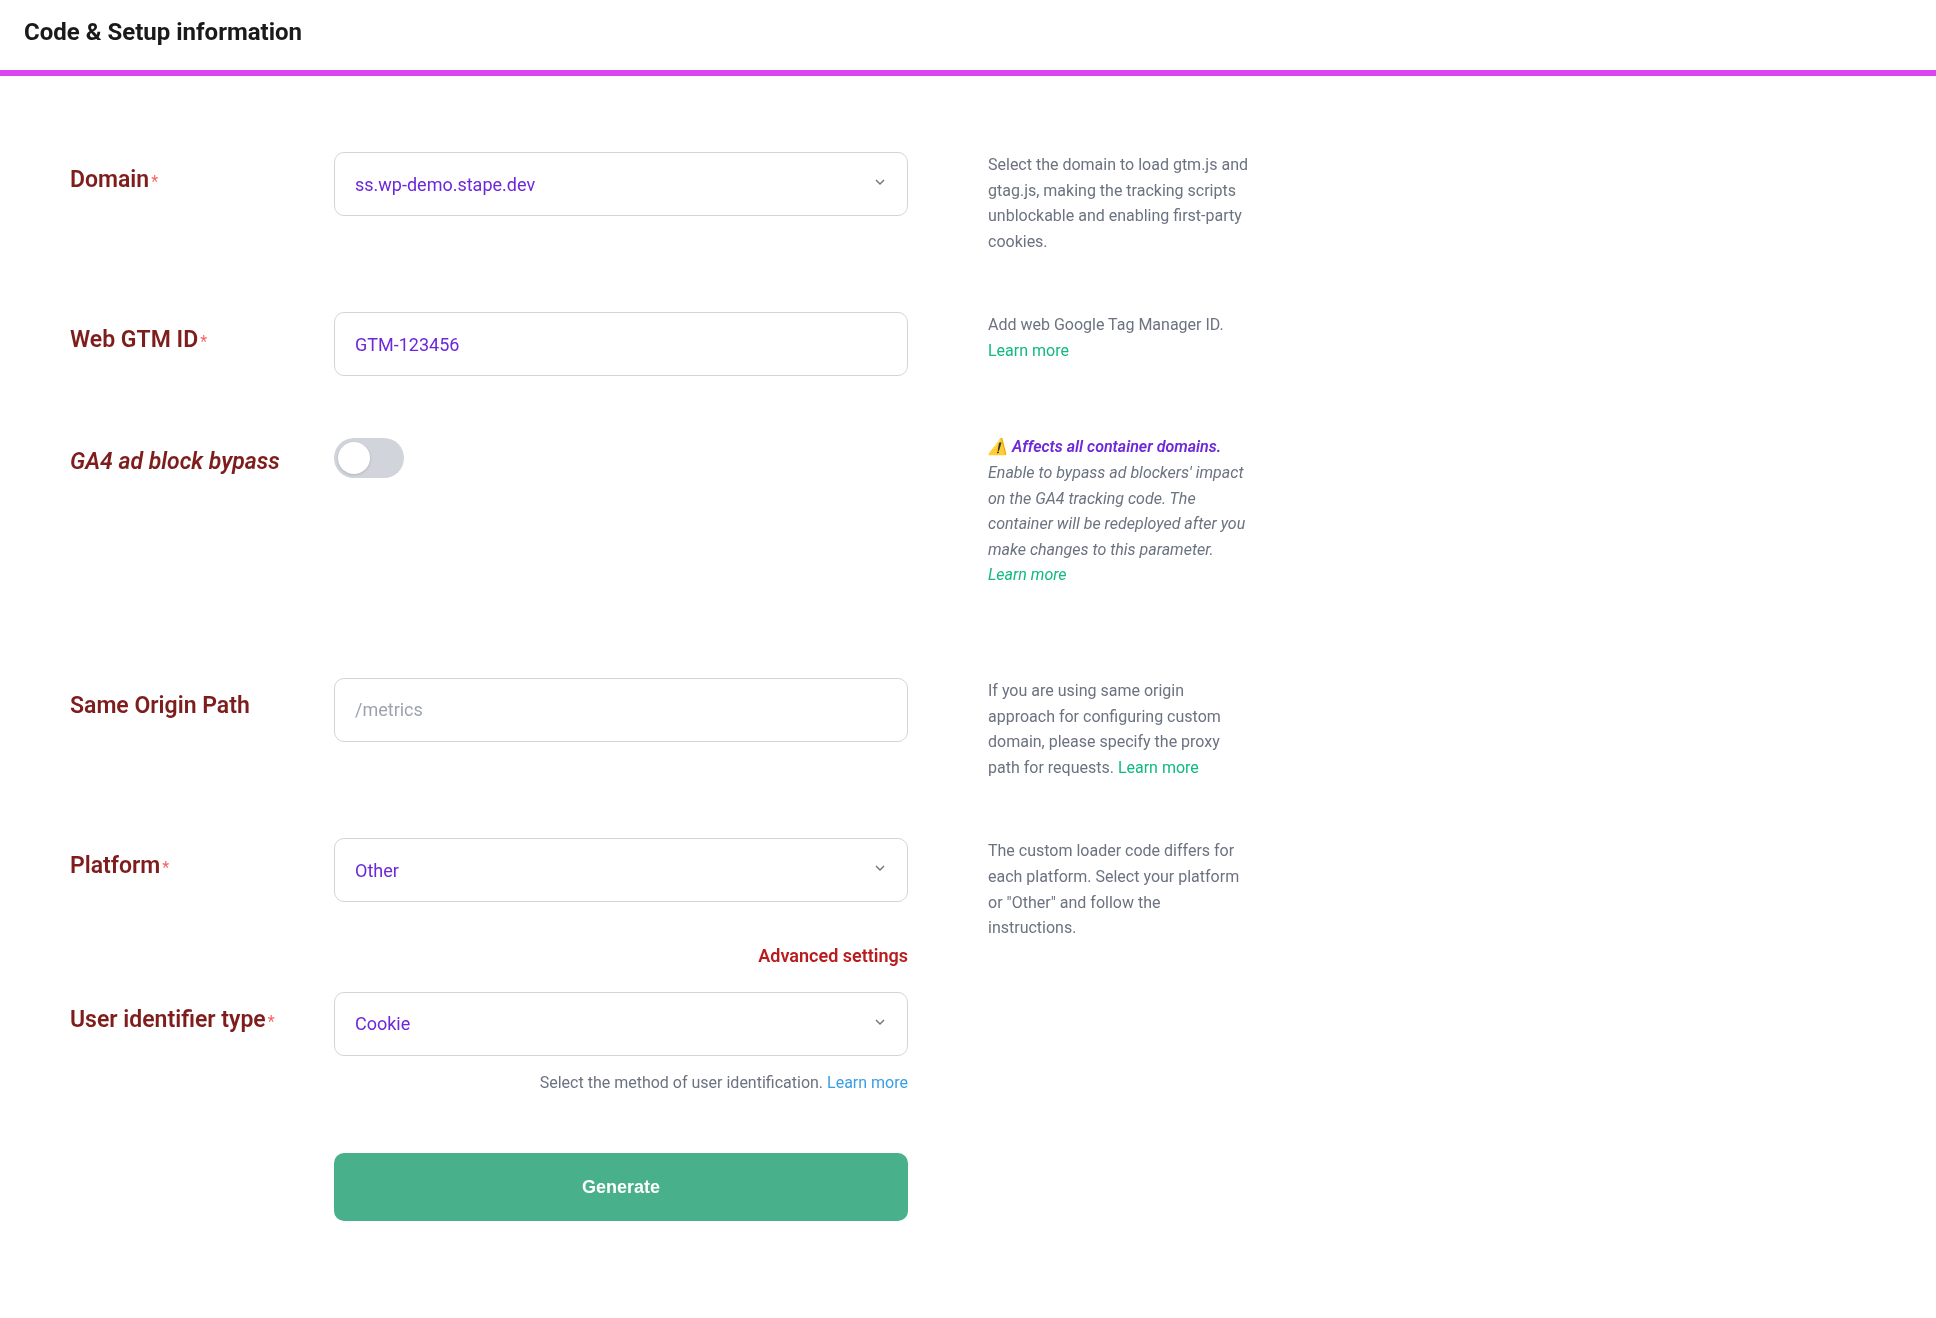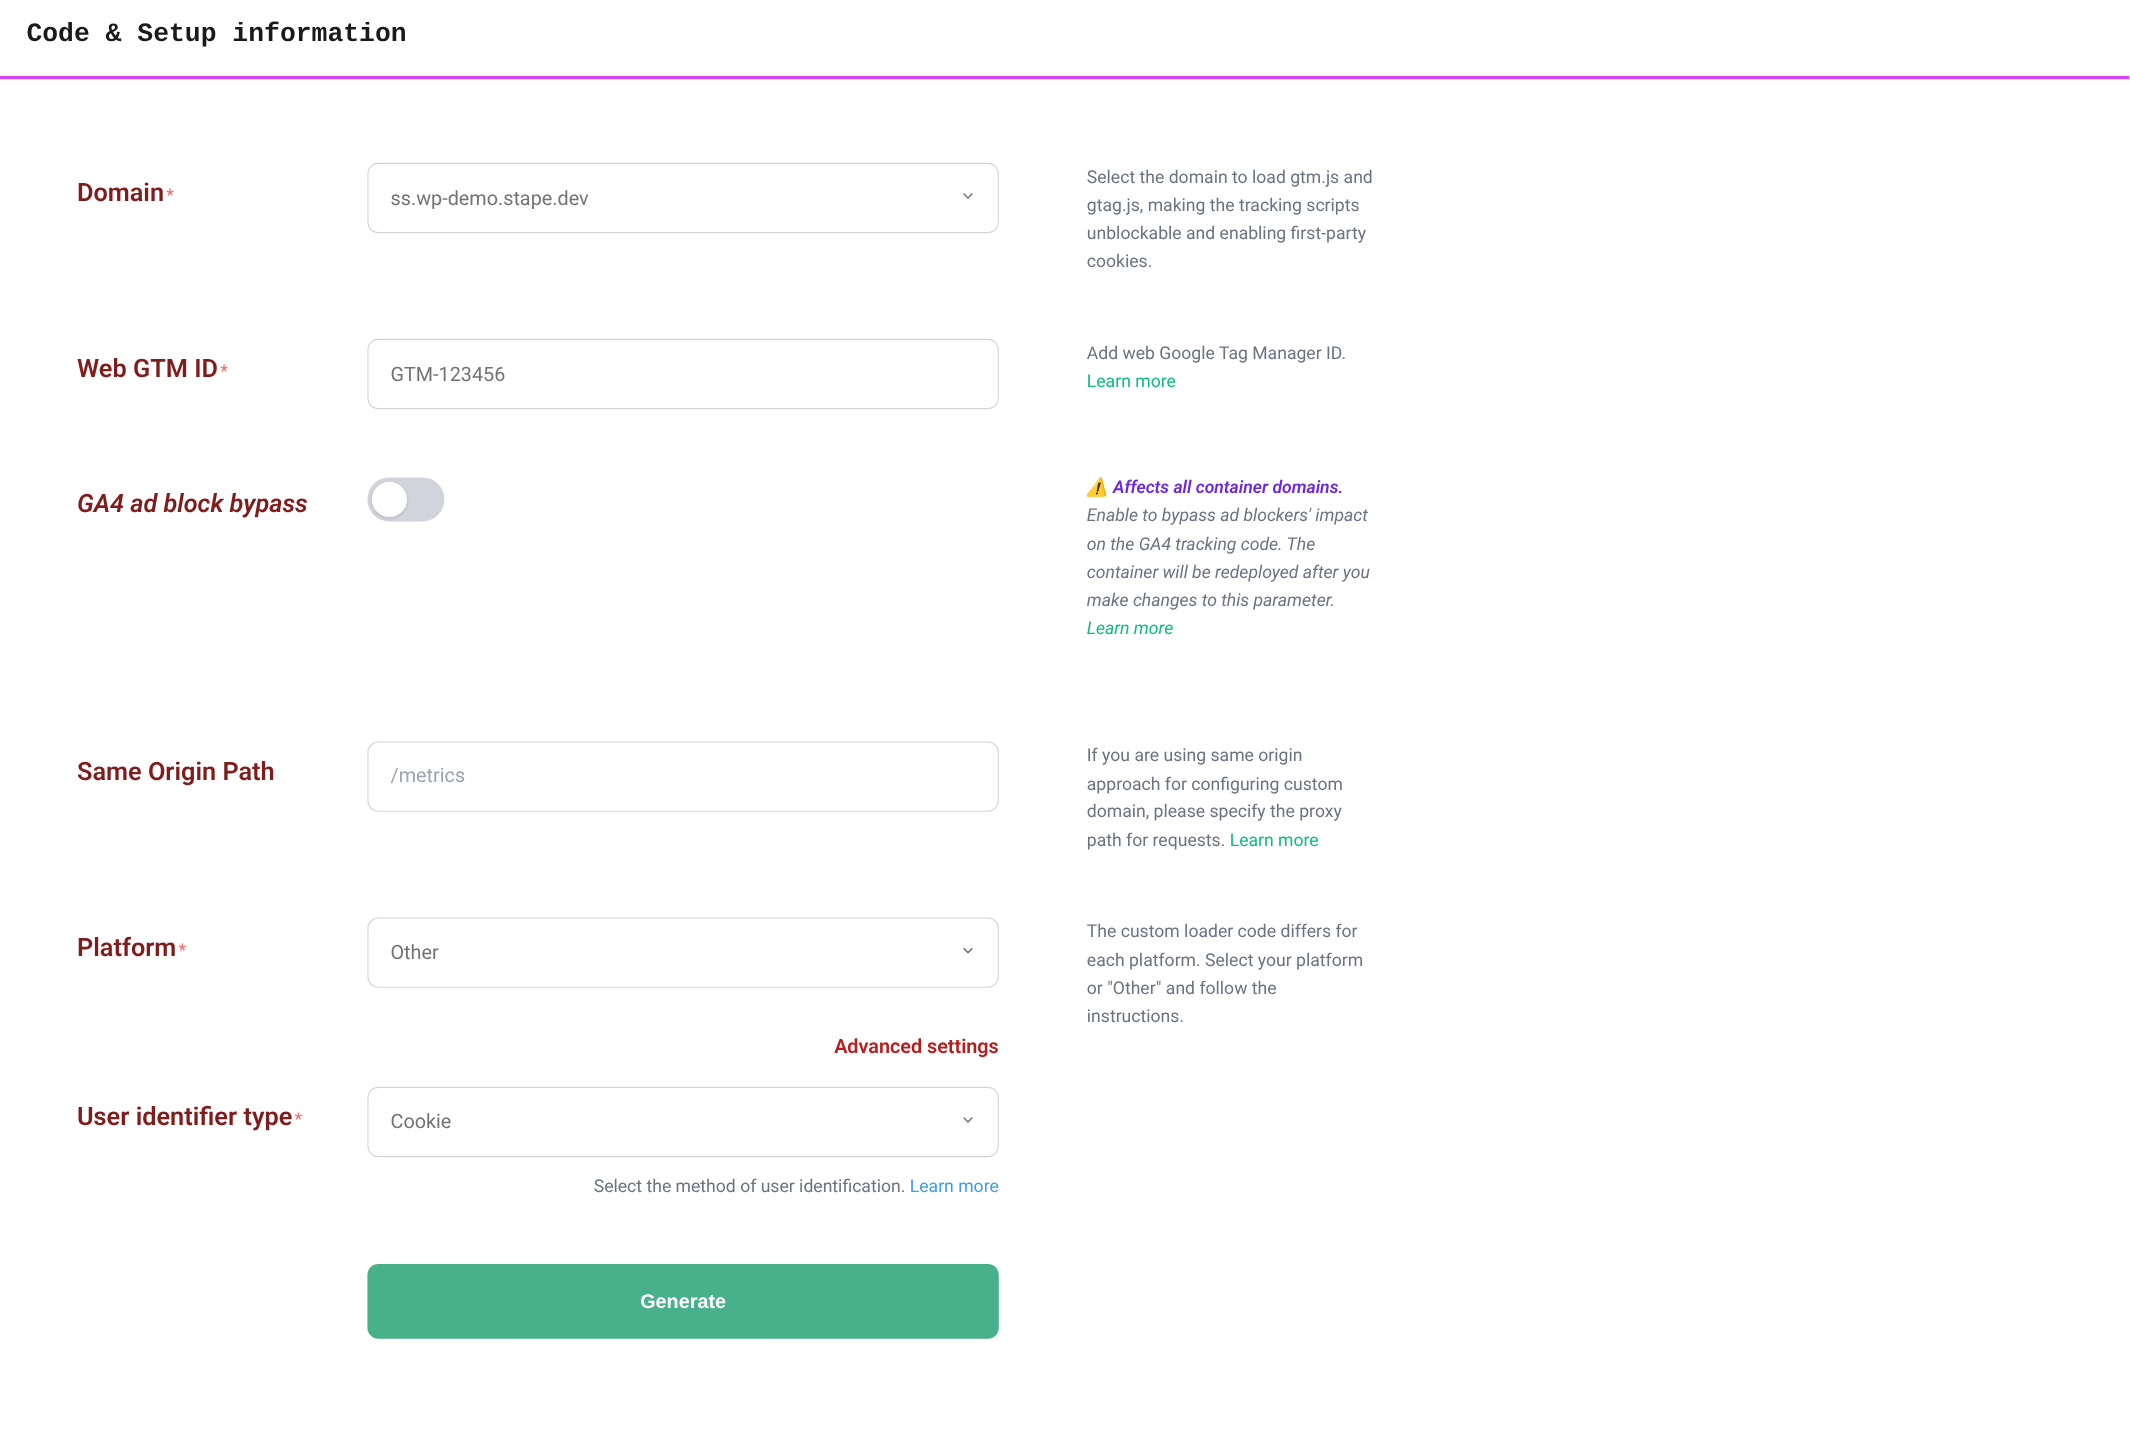--- a/index.html
+++ b/index.html
@@ -11,22 +11,21 @@
 body {
   font-family: -apple-system, BlinkMacSystemFont, "Segoe UI", Roboto, Helvetica, Arial, sans-serif;
   background: #ffffff;
   color: #1a1a1a;
   font-size: 16px;
   width: 1936px;
 }
 
 .page-header {
   padding: 18px 24px 24px 24px;
-  border-bottom: 3px solid #d946ef;
-  font-family: Liberation Mono, monospace;
+  border-bottom: 6px solid #d946ef;
 }
 
 .page-title {
   font-size: 24px;
   font-weight: 700;
   color: #1a1a1a;
 }
 
 .form-container {
   padding: 76px 70px 40px 70px;
@@ -83,21 +82,21 @@
 .select-wrapper {
   position: relative;
 }
 
 .text-input,
 .select-input {
   width: 100%;
   height: 64px;
   padding: 0 20px;
   font-size: 18px;
-  color: #737373;
+  color: #6d28d9;
   background: #ffffff;
   border: 1px solid #d1d5db;
   border-radius: 10px;
   outline: none;
   font-family: inherit;
 }
 
 .select-input {
   padding-right: 48px;
   appearance: none;

